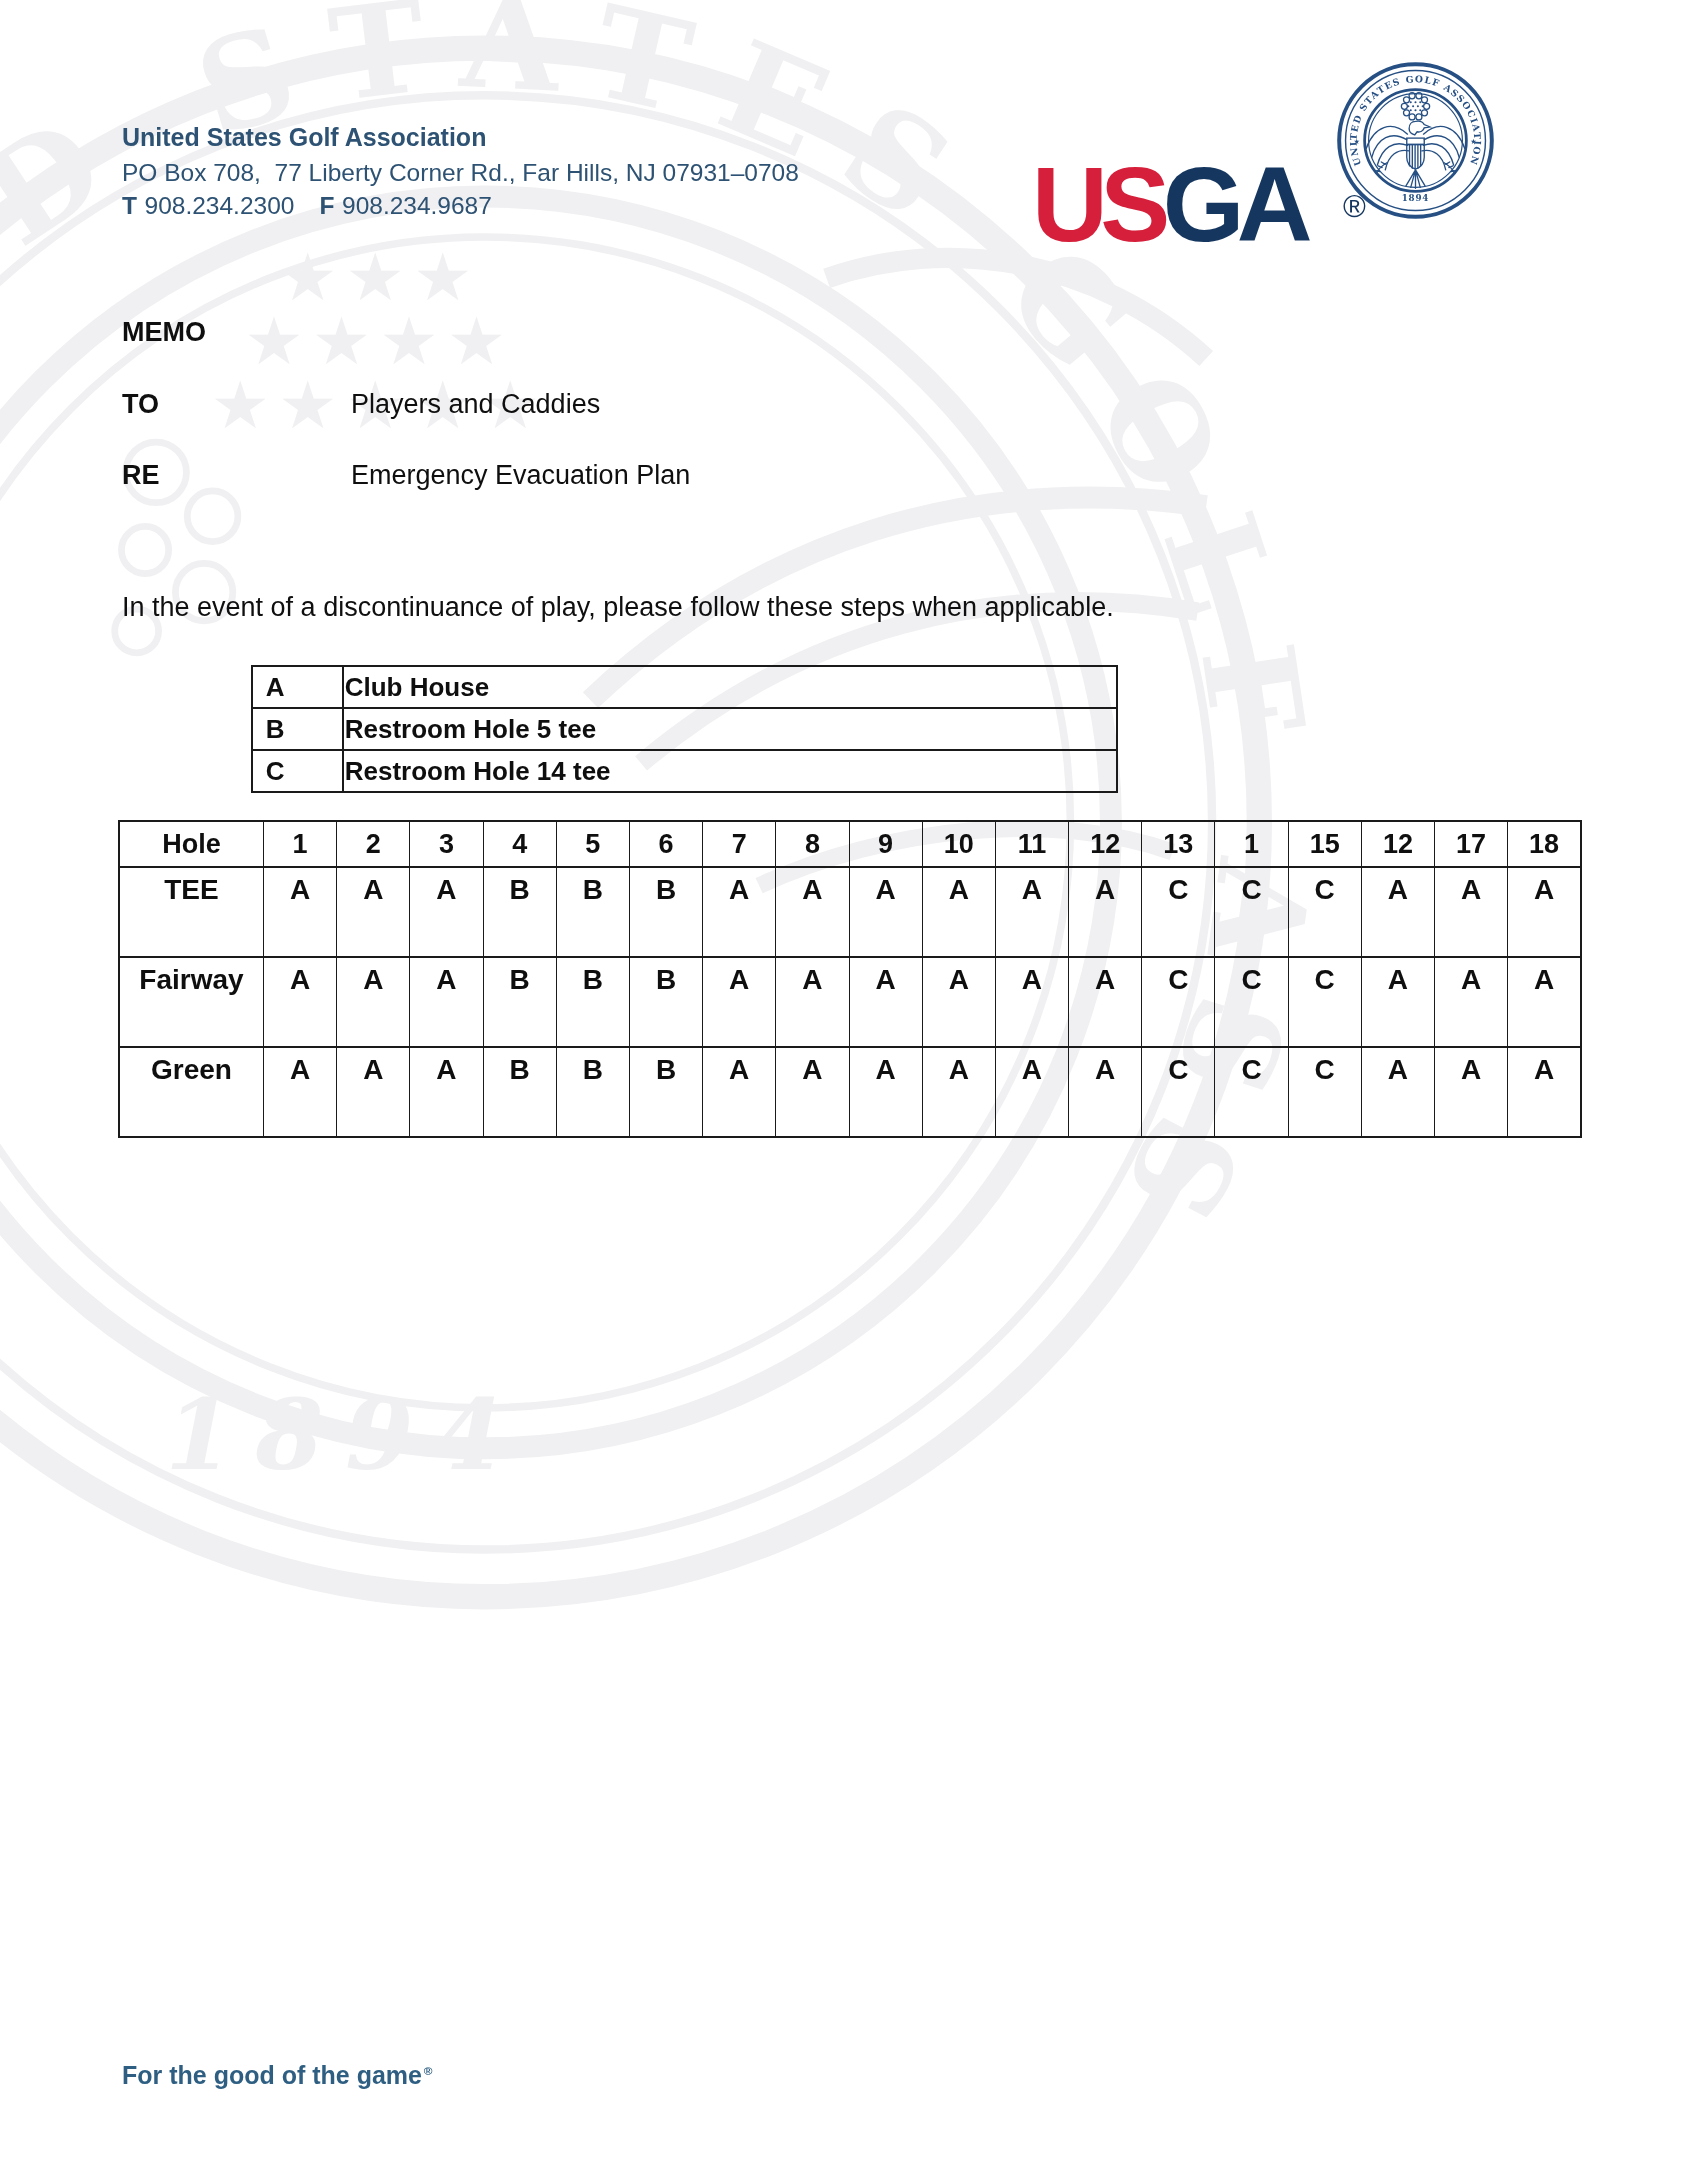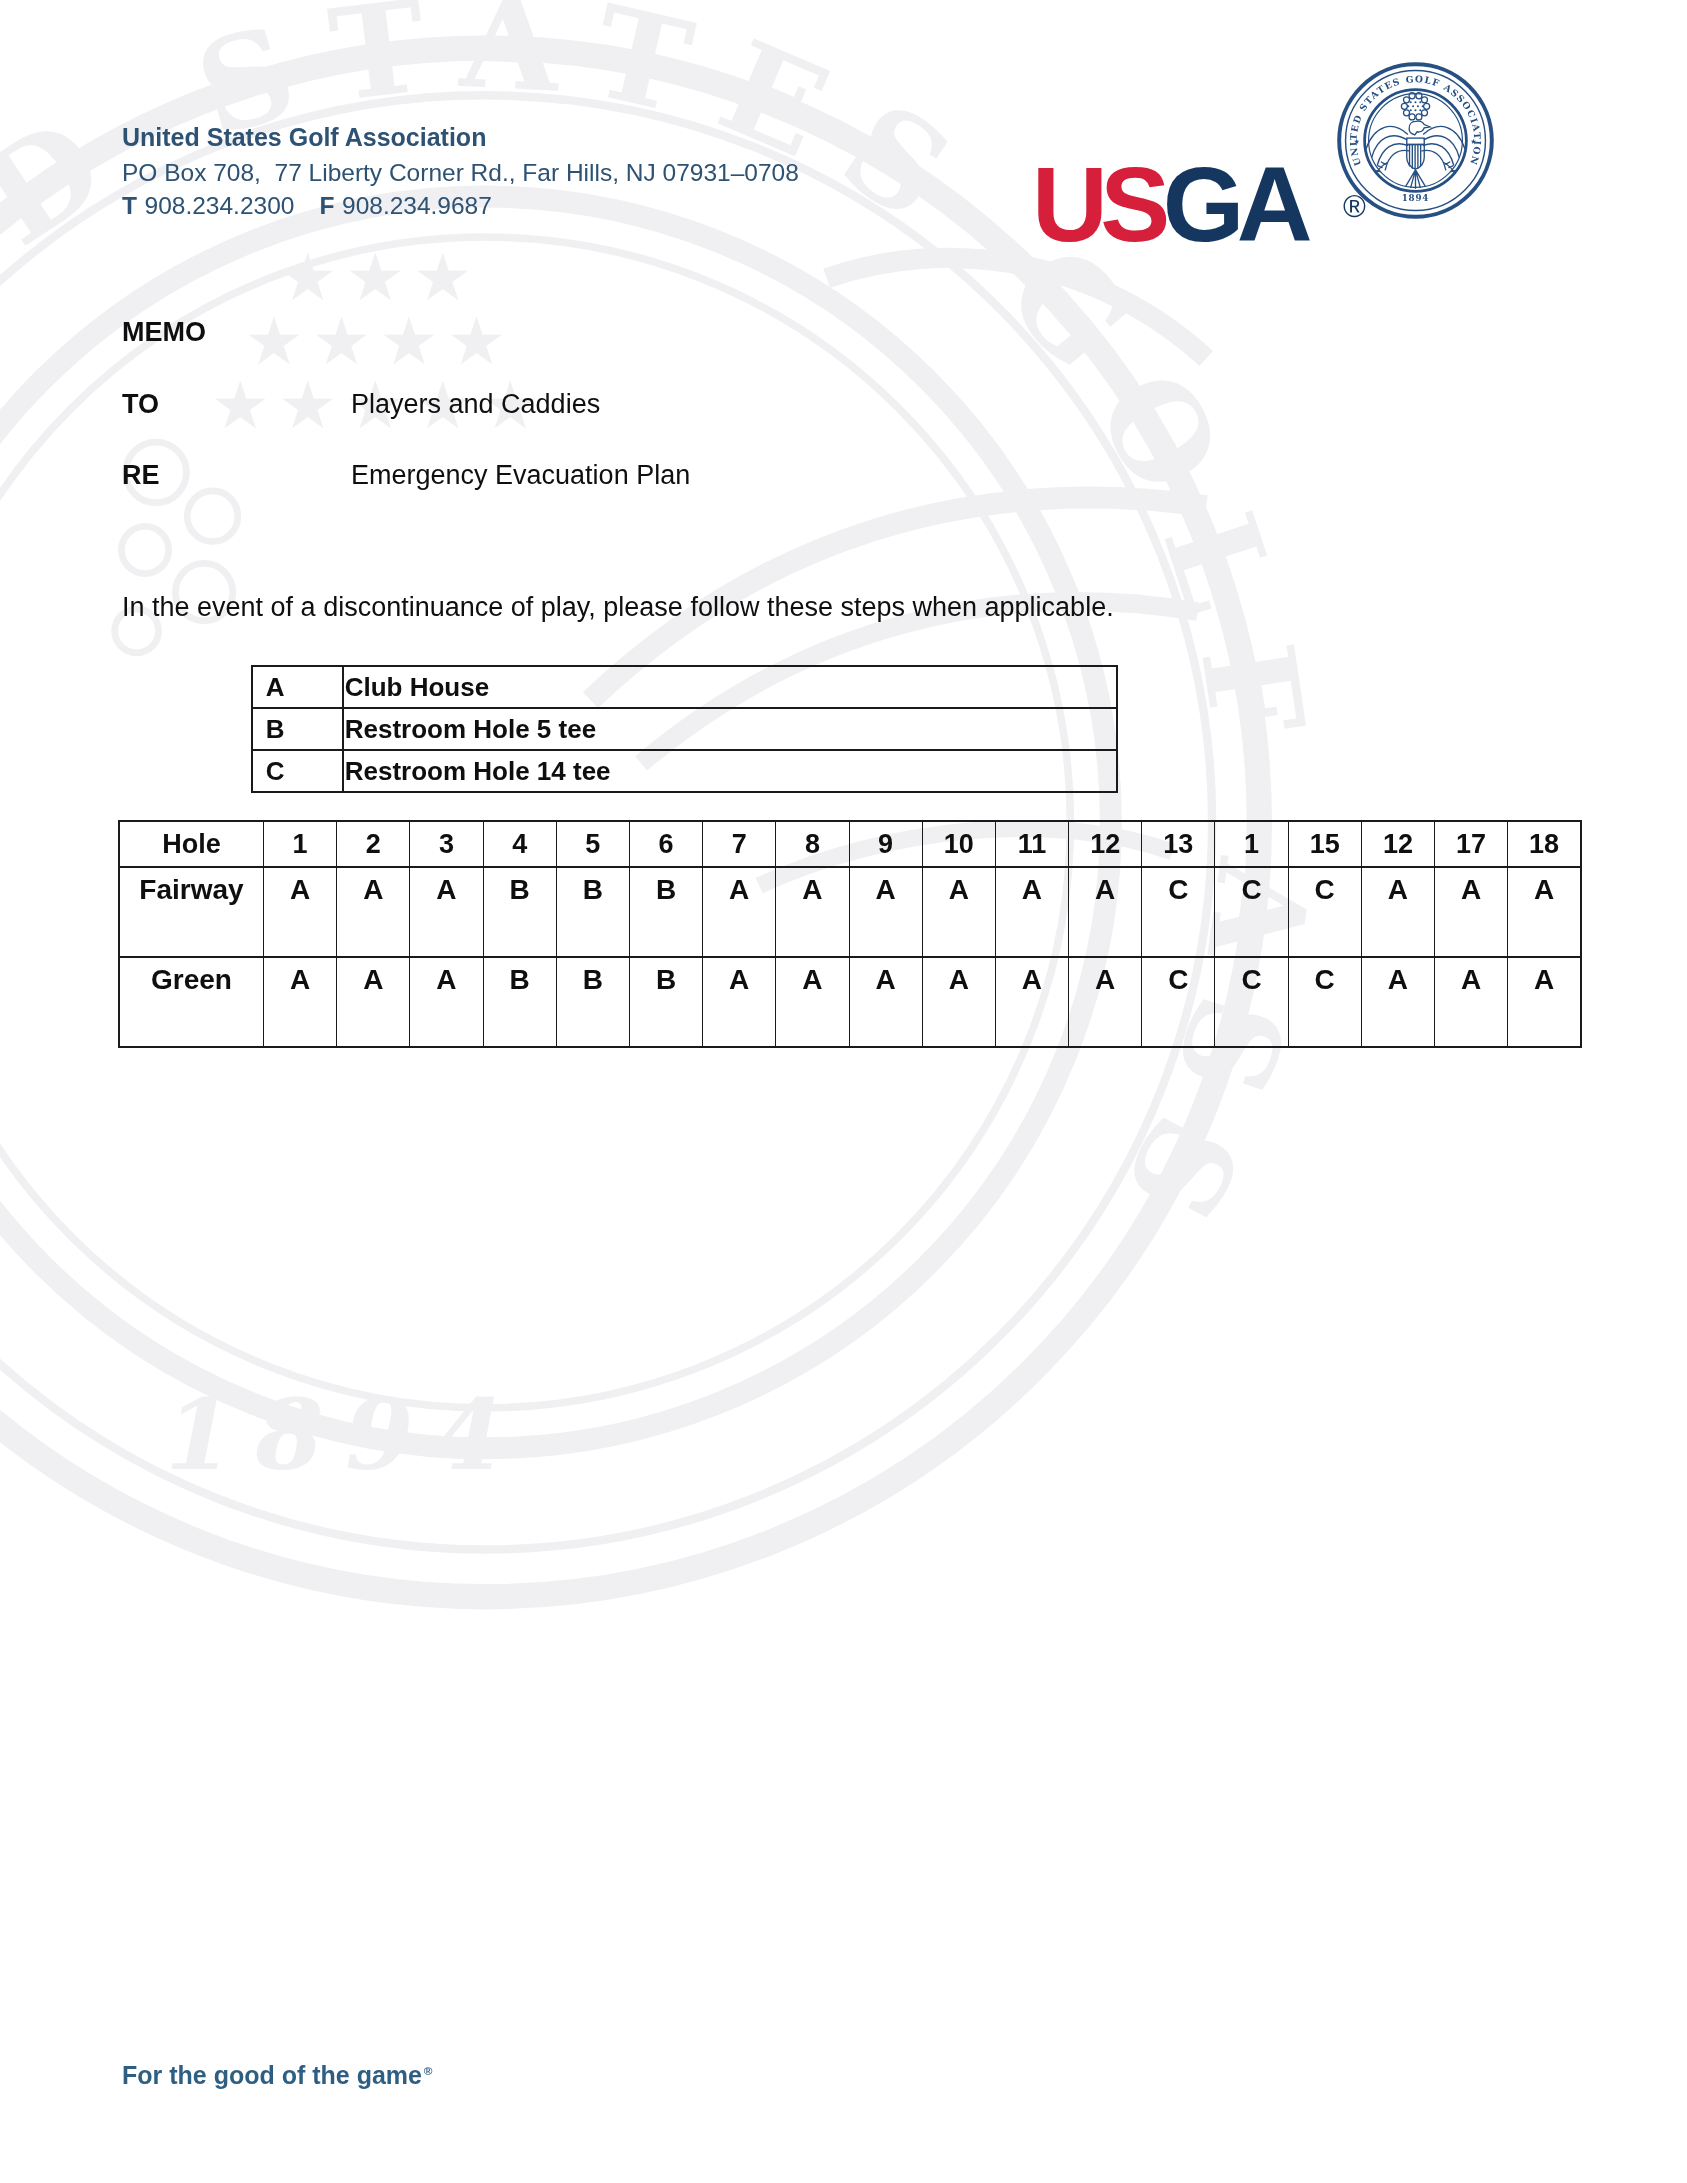--- a/index.html
+++ b/index.html
@@ -222,20 +222,41 @@
               <th>13</th>
               <th>1</th>
               <th>15</th>
               <th>12</th>
               <th>17</th>
               <th>18</th>
             </tr>
         </thead>
         <tbody>
             <tr>
+              <th class="rowlabel">TEE</th>
+              <td>A</td>
+              <td>A</td>
+              <td>A</td>
+              <td>B</td>
+              <td>B</td>
+              <td>B</td>
+              <td>A</td>
+              <td>A</td>
+              <td>A</td>
+              <td>A</td>
+              <td>A</td>
+              <td>A</td>
+              <td>C</td>
+              <td>C</td>
+              <td>C</td>
+              <td>A</td>
+              <td>A</td>
+              <td>A</td>
+            </tr>
+            <tr>
               <th class="rowlabel">Fairway</th>
               <td>A</td>
               <td>A</td>
               <td>A</td>
               <td>B</td>
               <td>B</td>
               <td>B</td>
               <td>A</td>
               <td>A</td>
               <td>A</td>

